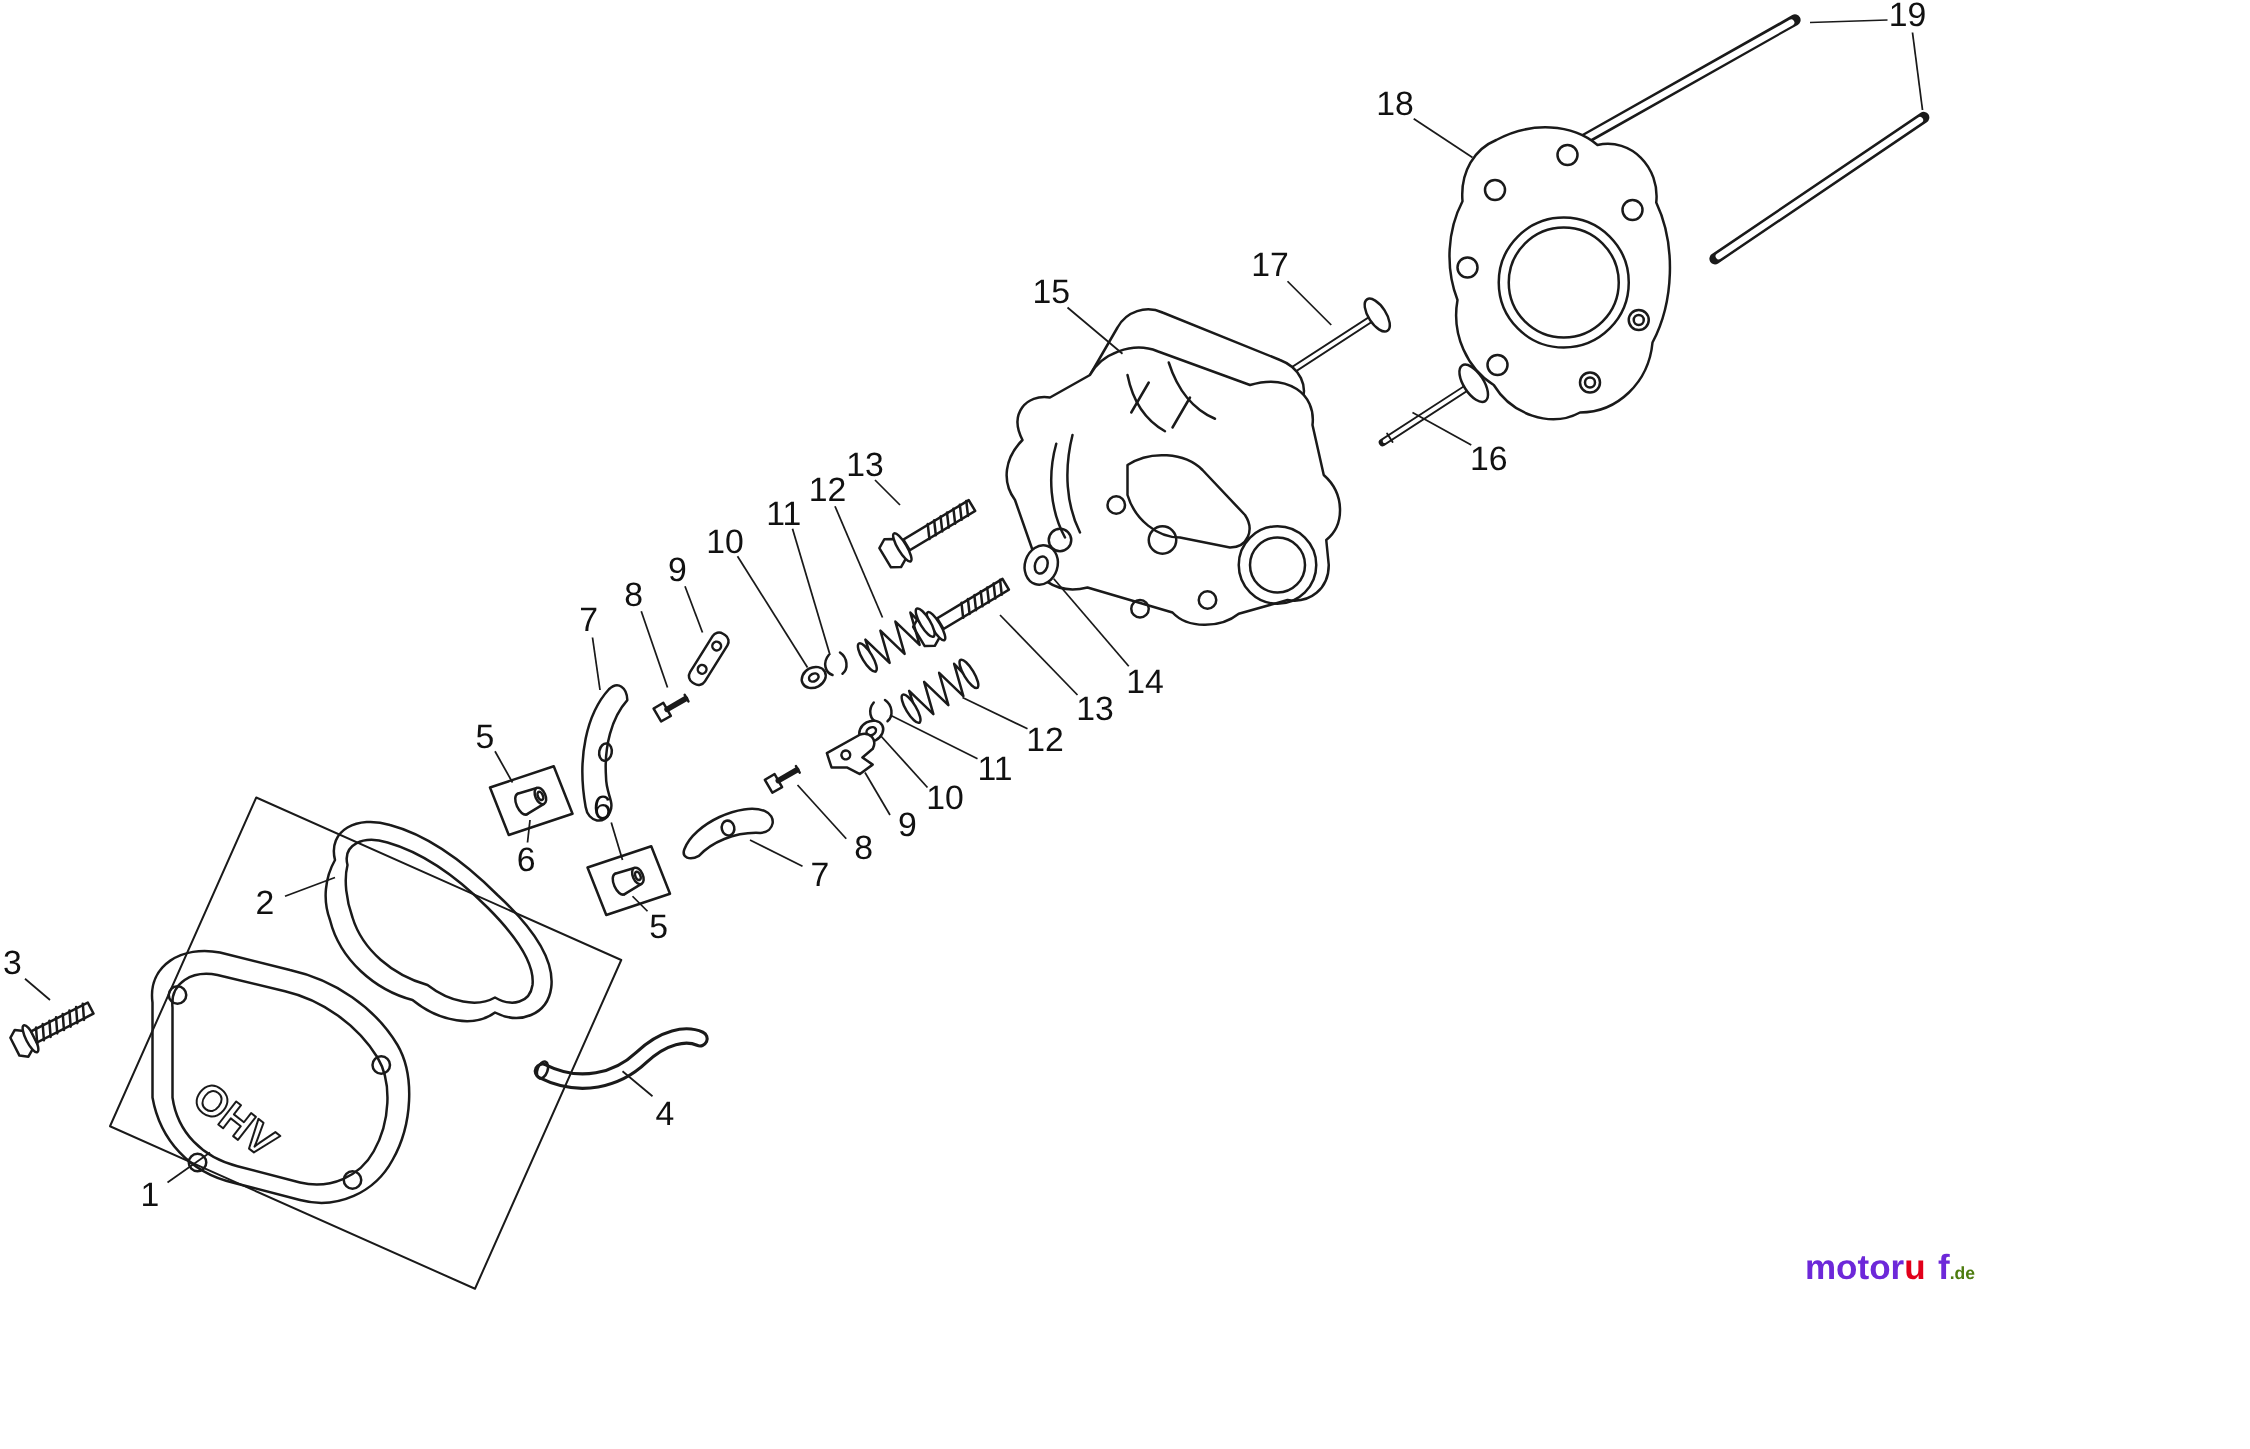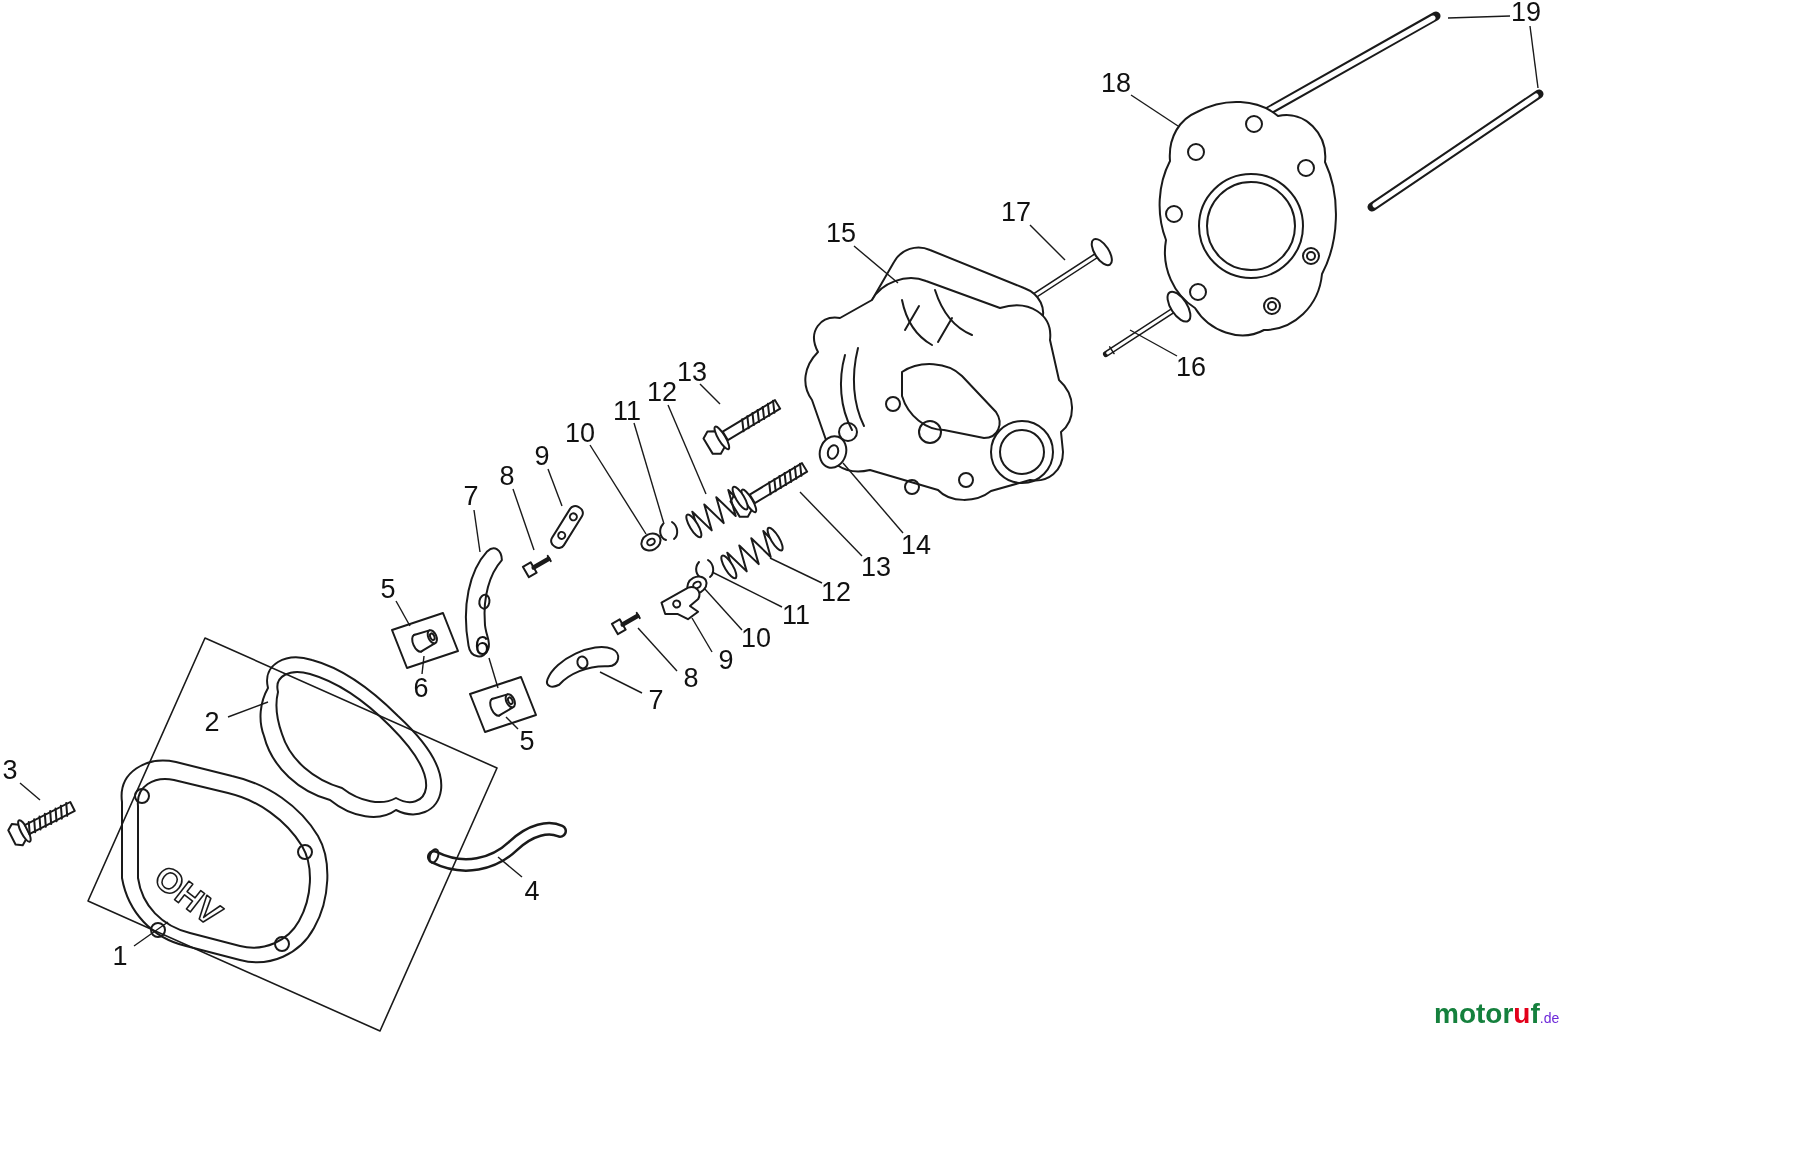--- a/index.html
+++ b/index.html
@@ -15,23 +15,23 @@
   #callout-layer text{
     font-family:"Liberation Sans", sans-serif;
     font-size:27px;fill:#111111;text-anchor:middle;dominant-baseline:central;
   }
   #callout-layer line{stroke:#1a1a1a;stroke-width:1.4;}
   .watermark{
     position:absolute;left:1434px;top:998px;
     font-weight:bold;font-size:28px;letter-spacing:0px;
     white-space:nowrap;
   }
-  .watermark .blue{color:#15803d;}
+  .watermark .blue{color:#6d28d9;margin-left:10px;}
   .watermark .red{color:#e2001a;}
-  .watermark .domain{color:#6d28d9;font-size:14px;font-weight:normal;}
+  .watermark .domain{color:#4d7c0f;font-size:14px;font-weight:bold;}
   .ohv-text{
     font-family:"Liberation Sans", sans-serif;
     font-size:34px;font-weight:bold;
     fill:#ffffff;stroke:#1a1a1a;stroke-width:1.6;
   }
 </style>
 </head>
 <body>
 
 <div class="canvas">

